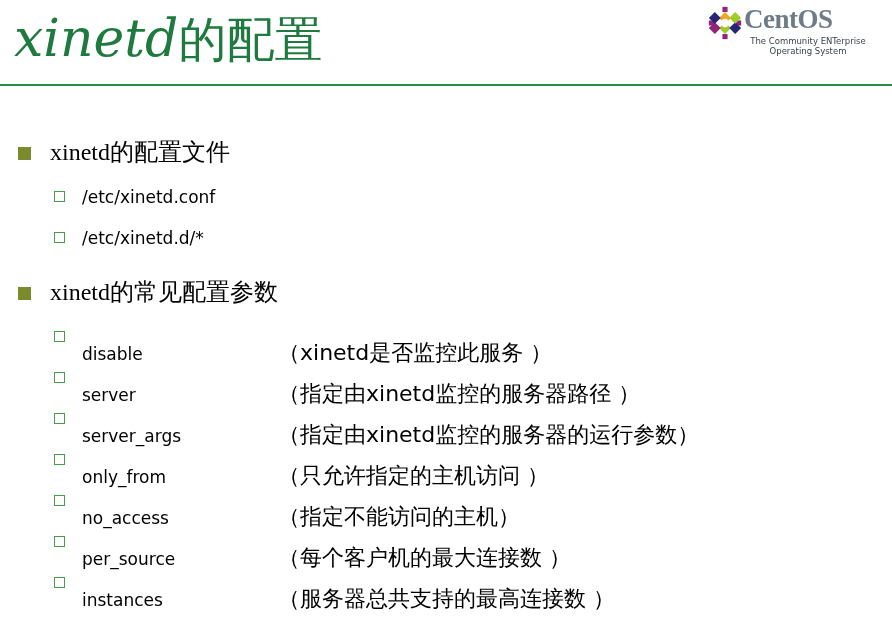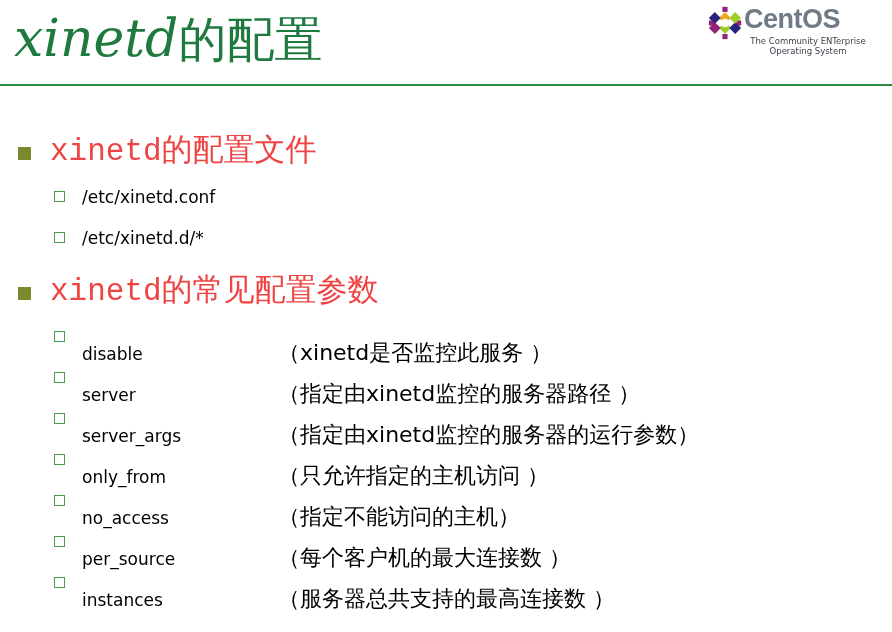--- a/index.html
+++ b/index.html
@@ -59,21 +59,21 @@
     position: absolute;
     left: 0;
     top: 2px;
     width: 34px;
     height: 34px;
   }
   .logo-text {
     position: absolute;
     left: 36px;
     top: 0px;
-    font-family: Liberation Sans, sans-serif;
+    font-family: Liberation Serif, serif;
     font-weight: bold;
     font-size: 27px;
     color: #6f7b86;
     letter-spacing: -0.5px;
     line-height: 30px;
     white-space: nowrap;
   }
   .logo-sub {
     position: absolute;
     left: 30px;
@@ -102,23 +102,23 @@
   }
   .lvl1 .bullet {
     position: absolute;
     left: 18px;
     top: 15px;
     width: 13px;
     height: 13px;
     background: #7a8b2e;
   }
   .lvl1 .txt {
-    font-family: Liberation Mono, monospace;
-    font-size: 31px;
-    color: #ef4444;
+    font-family: Liberation Serif, serif;
+    font-size: 24px;
+    color: #000000;
     line-height: 40px;
     white-space: nowrap;
   }
 
   .lvl2 {
     position: relative;
     padding-left: 82px;
     height: 41px;
   }
   .lvl2 .bullet2 {

